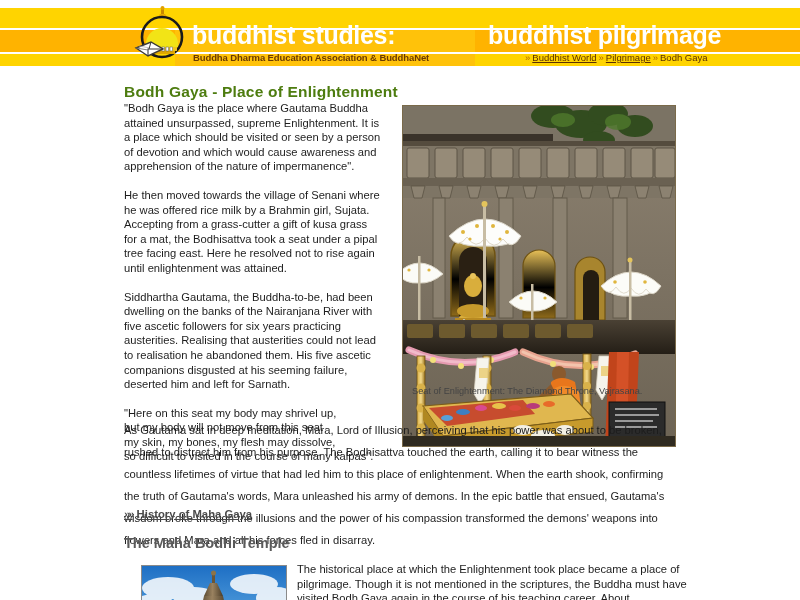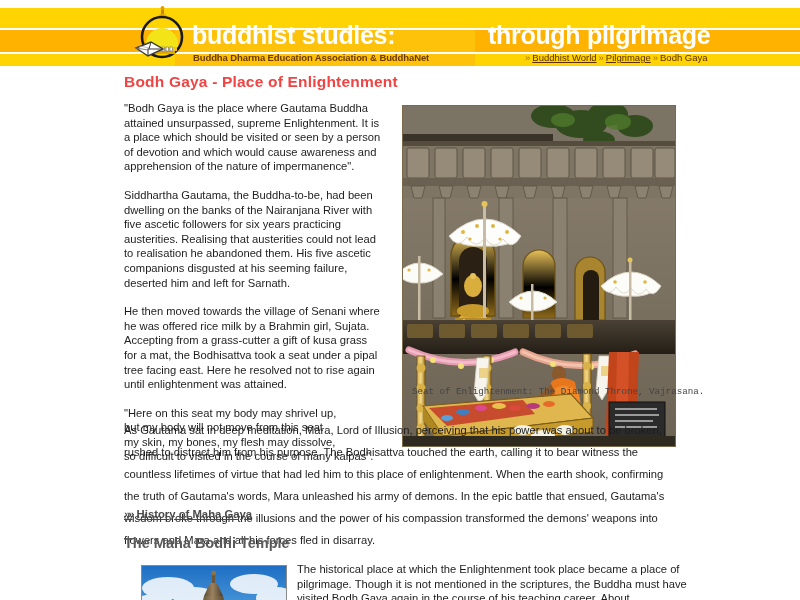--- a/index.html
+++ b/index.html
@@ -125,24 +125,24 @@
   
   .content {
     position: absolute;
     left: 0;
     top: 68px;
     width: 800px;
   }
   .page-heading {
     position: absolute;
     left: 124px;
-    top: 5px;
+    top: 15px;
     font-size: 15.5px;
     font-weight: bold;
-    color: #ef4444;
+    color: #4d7c0f;
     letter-spacing: 0.2px;
   }
 
   .col-text {
     position: absolute;
     left: 124px;
     top: 33px;
     width: 258px;
     font-size: 11.2px;
     line-height: 14.6px;
@@ -165,21 +165,20 @@
     background: #2e2418;
   }
   .photo-caption {
     position: absolute;
     left: 412px;
     top: 318px;
     width: 280px;
     font-size: 9.2px;
     color: #444444;
     white-space: nowrap;
-    font-family: Liberation Mono, monospace;
   }
 
   .wide-text {
     position: absolute;
     left: 124px;
     top: 351px;
     width: 556px;
     font-size: 11.2px;
     line-height: 22px;
     color: #1d1d1d;
@@ -276,35 +275,35 @@
         <path d="M4 42 L16 44" fill="none" stroke="#777" stroke-width="0.9"></path>
         <path d="M7 40 L18 42" fill="none" stroke="#aaa" stroke-width="0.7"></path>
         <path d="M19 36 L17 43" fill="none" stroke="#3a3a3a" stroke-width="1"></path>
       </g>
     </svg>
   </div>
 
   <div class="site-title">buddhist studies:</div>
   <div class="site-subtitle">Buddha Dharma Education Association &amp; BuddhaNet</div>
 
-  <div class="section-title">through pilgrimage</div>
+  <div class="section-title">buddhist pilgrimage</div>
 
   <div class="breadcrumb">
     <span class="crumb-sep">»</span><a href="#">Buddhist World</a><span class="crumb-sep">»</span><a href="#">Pilgrimage</a><span class="crumb-sep">»</span><span class="crumb-current">Bodh Gaya</span>
   </div>
 </div>
 
 <div class="content">
 
   <div class="page-heading">Bodh Gaya - Place of Enlightenment</div>
 
   <div class="col-text">
     <p>"Bodh Gaya is the place where Gautama Buddha attained unsurpassed, supreme Enlightenment. It is a place which should be visited or seen by a person of devotion and which would cause awareness and apprehension of the nature of impermanence".</p>
+    <p>He then moved towards the village of Senani where he was offered rice milk by a Brahmin girl, Sujata. Accepting from a grass-cutter a gift of kusa grass for a mat, the Bodhisattva took a seat under a pipal tree facing east. Here he resolved not to rise again until enlightenment was attained.</p>
     <p>Siddhartha Gautama, the Buddha-to-be, had been dwelling on the banks of the Nairanjana River with five ascetic followers for six years practicing austerities. Realising that austerities could not lead to realisation he abandoned them. His five ascetic companions disgusted at his seeming failure, deserted him and left for Sarnath.</p>
-    <p>He then moved towards the village of Senani where he was offered rice milk by a Brahmin girl, Sujata. Accepting from a grass-cutter a gift of kusa grass for a mat, the Bodhisattva took a seat under a pipal tree facing east. Here he resolved not to rise again until enlightenment was attained.</p>
     <div class="verse">
       <div>"Here on this seat my body may shrivel up,</div>
       <div>but my body will not move from this seat</div>
       <div>my skin, my bones, my flesh may dissolve,</div>
       <div>so difficult to visited in the course of many kalpas".</div>
     </div>
   </div>
 
   <div class="photo-main">
     <svg viewBox="0 0 274 342" width="274" height="342" preserveAspectRatio="none" aria-hidden="true">

